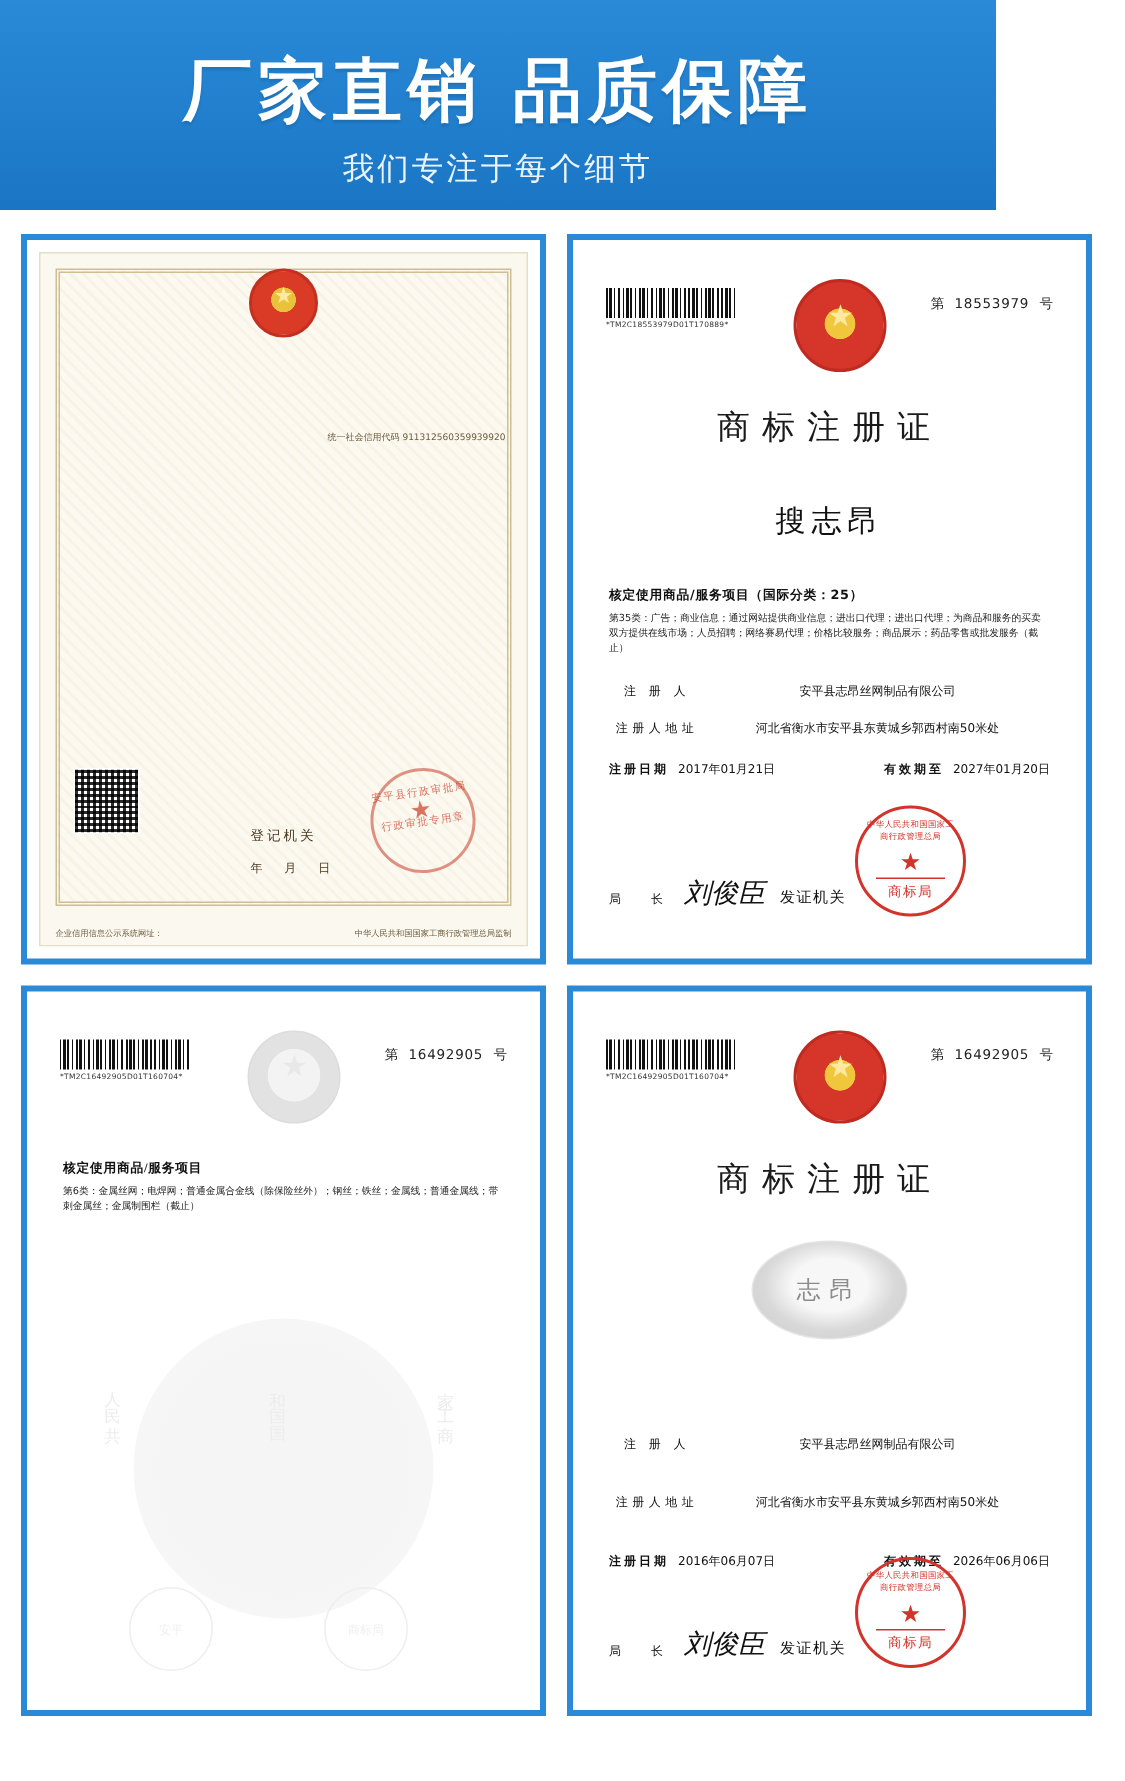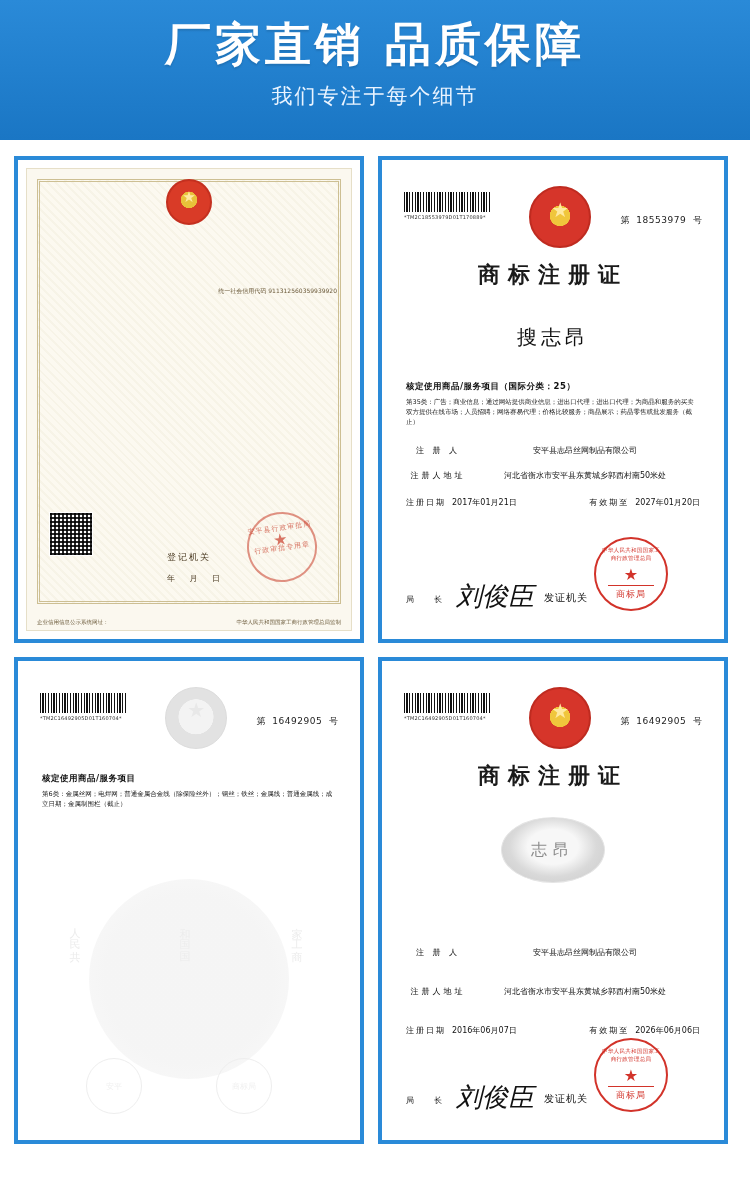--- a/index.html
+++ b/index.html
@@ -5,26 +5,26 @@
   * { box-sizing: border-box; margin: 0; padding: 0; }
   html, body {
     width: 750px;
     background: #ffffff;
     font-family: "DejaVu Sans", "Liberation Sans", sans-serif;
   }
   .page { width: 750px; height: 1187px; position: relative; background: #fff; overflow: hidden; }
 
   
   .banner {
-    width: 750px;
+    width: 664px;
     height: 140px;
     background: #1f7fd0;
     background: linear-gradient(to bottom, #2a8ad8 0%, #1a76c4 100%);
     text-align: center;
-    padding-top: 16px;
+    padding-top: 32px;
     position: relative;
   }
   .banner-title {
     font-size: 46px;
     font-weight: bold;
     color: #ffffff;
     letter-spacing: 4px;
     line-height: 56px;
     font-family: "DejaVu Sans", "Liberation Sans", sans-serif;
     text-shadow: 0 2px 2px rgba(0,0,0,0.12);
@@ -208,31 +208,31 @@
     text-align: center; font-size: 20px; color: #ffe9a0;
   }
   .tm-emblem.plain {
     background: radial-gradient(circle at 50% 48%, #f3f3f3 0 40%, #e2e2e2 41% 100%);
     border: 1px solid #dcdcdc;
   }
   .tm-emblem.plain::after { color: #e8e8e8; }
   .tm-no {
     font-size: 9px;
     color: #222;
-    margin-top: 28px;
+    margin-top: 10px;
     white-space: nowrap;
   }
   .tm-no .num { margin: 0 4px; letter-spacing: 0.5px; }
   .tm-title {
     text-align: center;
     font-size: 22px;
     letter-spacing: 8px;
     color: #1a1a1a;
-    margin-top: 12px;
-    font-weight: bold;
+    margin-top: 22px;
+    font-weight: normal;
   }
   .tm-mark {
     text-align: center;
     font-size: 20px;
     color: #111;
     letter-spacing: 4px;
     margin-top: 34px;
   }
   .tm-mark-logo {
     width: 104px; height: 66px;
@@ -262,32 +262,32 @@
   .tm-fields { margin: 18px 16px 0 16px; text-align: center; }
   .tm-field { display: flex; margin-bottom: 14px; font-size: 8px; color: #111; }
   .tm-field .k { width: 64px; letter-spacing: 3px; flex: none; }
   .tm-field .v { flex: 1; }
   .tm-dates {
     display: flex;
     margin: 16px 16px 0 16px;
     font-size: 8px;
     color: #111;
   }
-  .tm-dates .k { letter-spacing: 2px; }
+  .tm-dates .k { letter-spacing: 2px; font-weight: bold; }
   .tm-dates .v { margin-left: 6px; }
   .tm-dates .sp { flex: 1; }
   .tm-bottom {
     position: absolute;
     left: 16px; right: 14px; bottom: 20px;
     display: flex;
     align-items: flex-end;
   }
   .tm-dir-k { font-size: 8px; letter-spacing: 6px; color: #111; margin-bottom: 6px; }
   .tm-sign {
-    font-size: 26px;
+    font-size: 18px;
     color: #111;
     font-family: "DejaVu Serif", "Liberation Serif", serif;
     font-style: italic;
     margin-left: 8px;
     line-height: 30px;
   }
   .tm-issue { font-size: 10px; letter-spacing: 1px; color: #111; margin: 0 6px 6px 10px; }
   .tm-seal {
     width: 74px; height: 74px;
     border-radius: 50%;
@@ -488,22 +488,22 @@
               <div class="barcode-text">*TM2C16492905D01T160704*</div>
             </div>
             <div class="tm-emblem plain"></div>
             <div class="tm-no">
               <span>第</span>
               <span class="num">16492905</span>
               <span>号</span>
             </div>
           </div>
 
-          <div class="tm-section-title" style="margin-top:24px;">核定使用商品/服务项目</div>
-          <div class="tm-section-body">第6类：金属丝网；电焊网；普通金属合金线（除保险丝外）；钢丝；铁丝；金属线；普通金属线；成立日期；金属制围栏（截止）</div>
+          <div class="tm-section-title" style="margin-top:24px;font-family:Liberation Serif, serif;">核定使用商品/服务项目</div>
+          <div class="tm-section-body">第6类：金属丝网；电焊网；普通金属合金线（除保险丝外）；钢丝；铁丝；金属线；普通金属线；带刺金属丝；金属制围栏（截止）</div>
 
           <div class="wm-ghost"></div>
           <div class="wm-col" style="left:40px;  top:250px;">人 民 共</div>
           <div class="wm-col" style="left:150px; top:250px;">和 国 国</div>
           <div class="wm-col" style="left:262px; top:250px;">家 工 商</div>
 
           <div class="wm-foot-seal" style="left:60px;">安平</div>
           <div class="wm-foot-seal" style="left:190px;">商标局</div>
         </div>
       </div>

